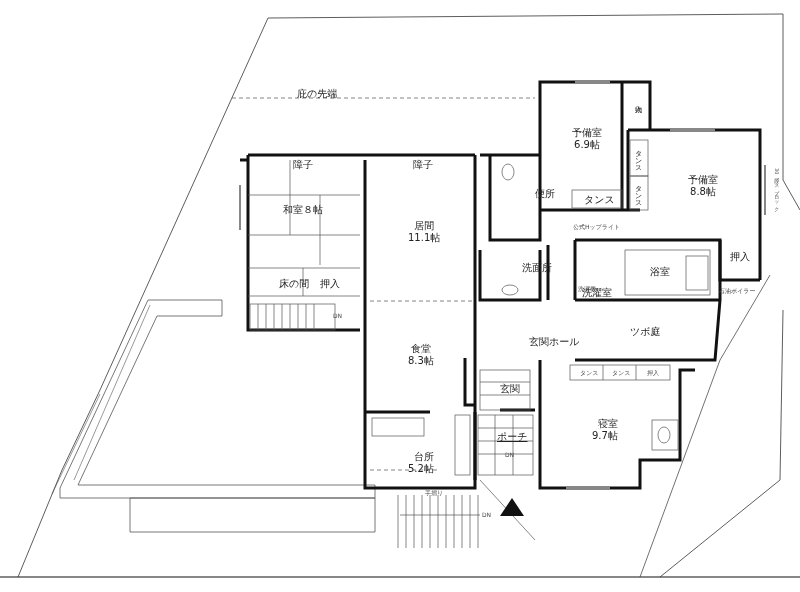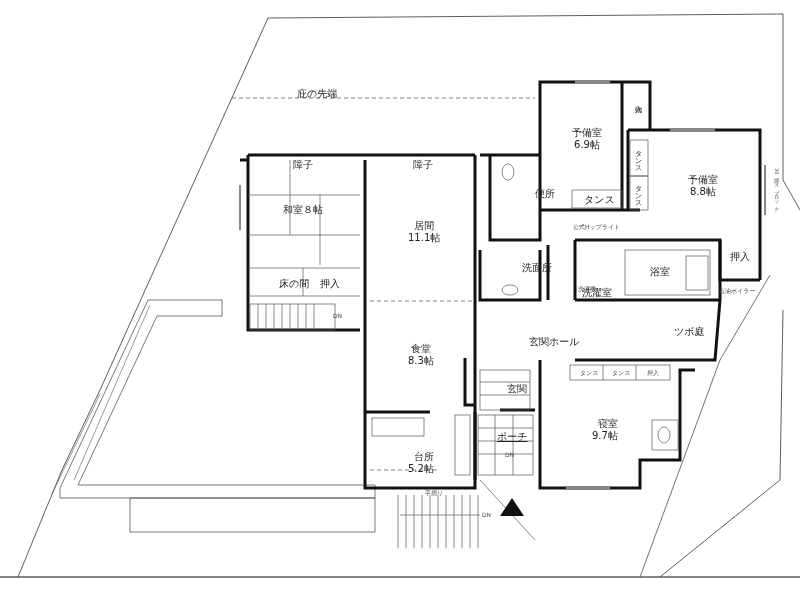--- a/index.html
+++ b/index.html
@@ -160,38 +160,38 @@
 <div class="lbl md" style="left:262px;top:278px;margin-left:17px;">床の間</div>
 <div class="lbl md" style="left:320px;top:278px;">押入</div>
 
 <div class="lbl md" style="left:408px;top:220px;"><span>居間</span><br><span>11.1帖</span></div>
 <div class="lbl md" style="left:408px;top:343px;"><span>食堂</span><br><span>8.3帖</span></div>
 <div class="lbl md" style="left:408px;top:451px;text-align:right;"><span>台所</span><br><span>5.2帖</span></div>
 
 <div class="lbl md" style="left:516px;top:188px;margin-left:19px;">便所</div>
 <div class="lbl md" style="left:490px;top:262px;margin-left:32px;">洗面所</div>
 <div class="lbl md" style="left:485px;top:336px;margin-left:44px;">玄関ホール</div>
-<div class="lbl md" style="left:500px;top:383px;margin-left:7px;">玄関</div>
+<div class="lbl md" style="left:500px;top:383px;">玄関</div>
 <div class="lbl md" style="left:497px;top:431px;text-decoration:underline;">ポーチ</div>
 
 <div class="lbl md" style="left:572px;top:127px;"><span>予備室</span><br><span>6.9帖</span></div>
 <div class="lbl md" style="left:688px;top:174px;"><span>予備室</span><br><span>8.8帖</span></div>
 <div class="lbl v" style="left:634px;top:100px;">物入</div>
 <div class="lbl md" style="left:584px;top:194px;">タンス</div>
 <div class="lbl v" style="left:634px;top:145px;">タンス</div>
 <div class="lbl v" style="left:634px;top:180px;">タンス</div>
 
 <div class="lbl sm" style="left:573px;top:224px;">公式Hップライト</div>
 <div class="lbl md" style="left:582px;top:266px;margin-top:21px;">洗濯室</div>
 <div class="lbl sm" style="left:578px;top:286px;">洗濯機</div>
 <div class="lbl md" style="left:650px;top:266px;text-align:right;">浴室</div>
 <div class="lbl md" style="left:730px;top:251px;">押入</div>
 <div class="lbl sm" style="left:719px;top:288px;">石油ボイラー</div>
 <div class="lbl vs" style="left:773px;top:168px;">30段マスブロック</div>
-<div class="lbl md" style="left:630px;top:326px;margin-left:44px;">ツボ庭</div>
+<div class="lbl md" style="left:630px;top:326px;">ツボ庭</div>
 
 <div class="lbl md" style="left:592px;top:418px;text-align:right;"><span>寝室</span><br><span>9.7帖</span></div>
 <div class="lbl sm" style="left:580px;top:370px;">タンス</div>
 <div class="lbl sm" style="left:612px;top:370px;">タンス</div>
 <div class="lbl sm" style="left:647px;top:370px;">押入</div>
 
 <div class="lbl sm" style="left:333px;top:313px;">DN</div>
 <div class="lbl sm" style="left:505px;top:452px;">DN</div>
 <div class="lbl sm" style="left:482px;top:512px;">DN</div>
 <div class="lbl sm" style="left:425px;top:490px;">手摺り</div>

